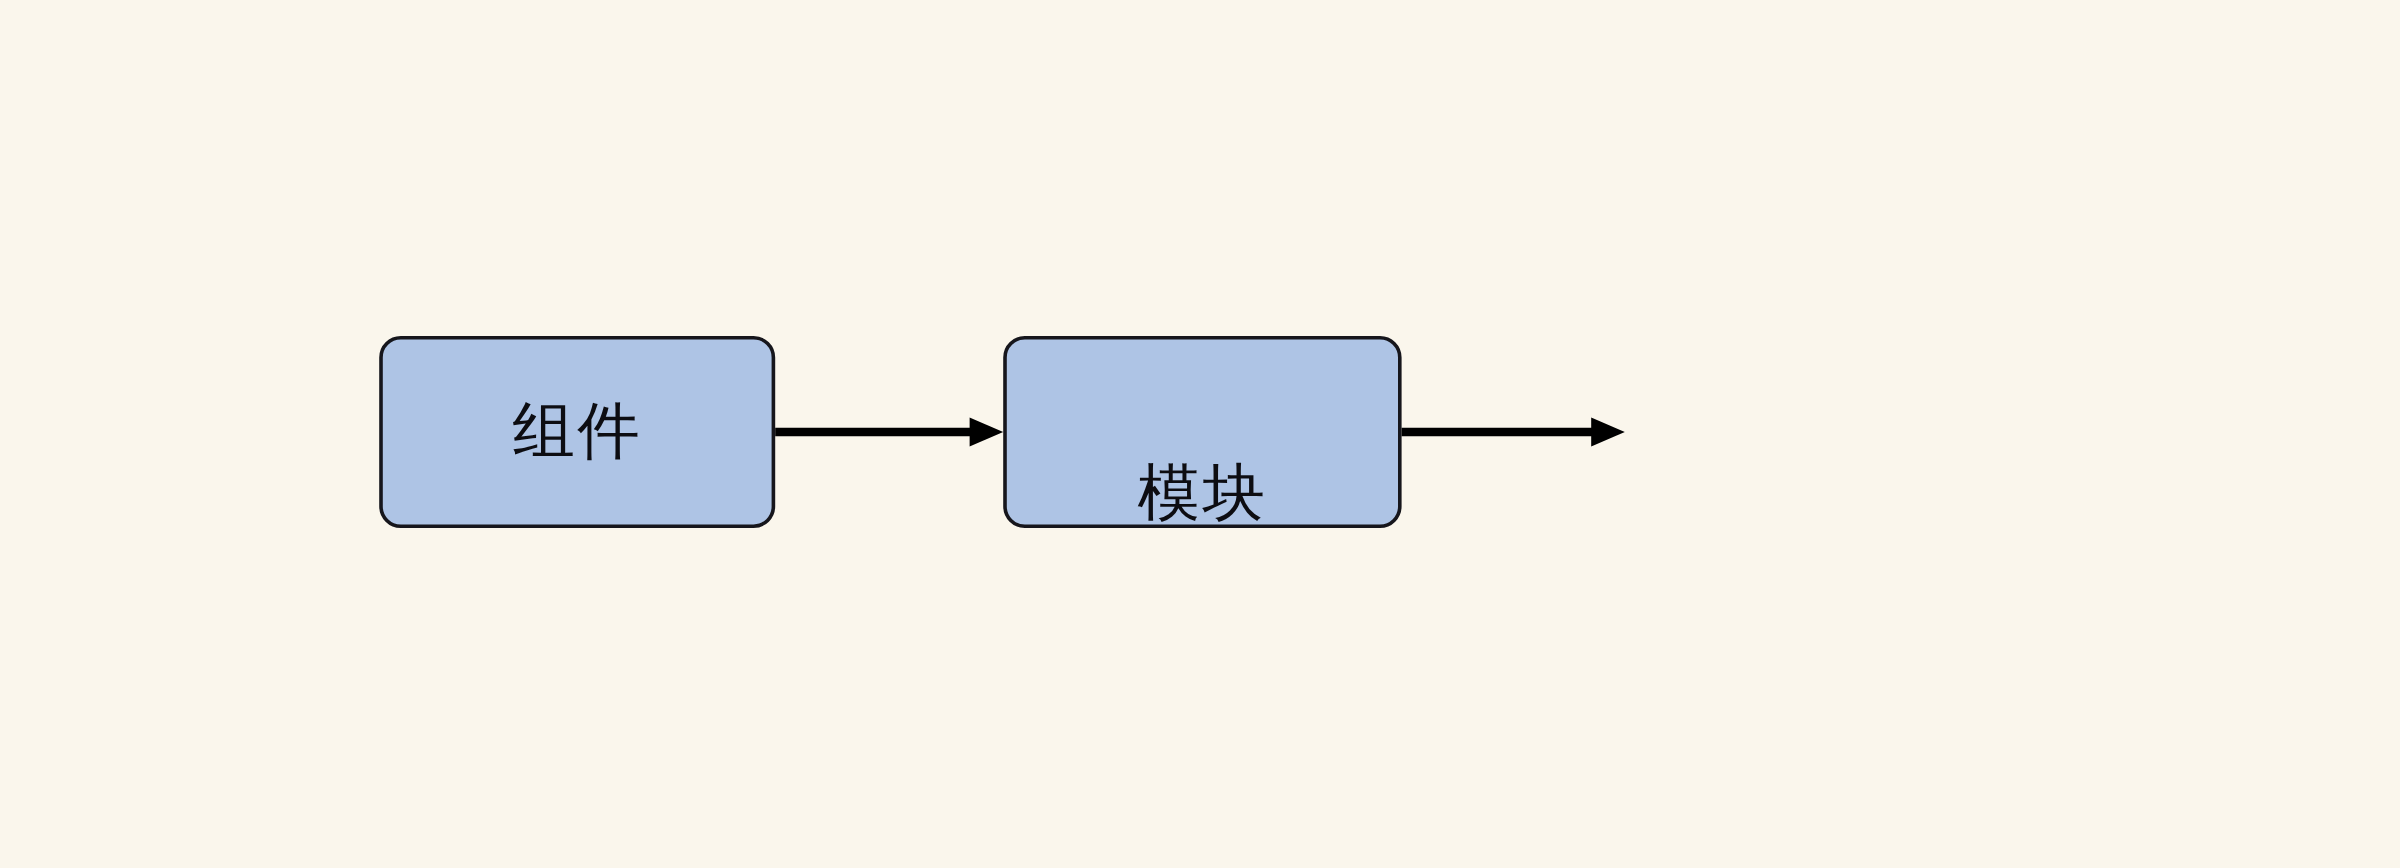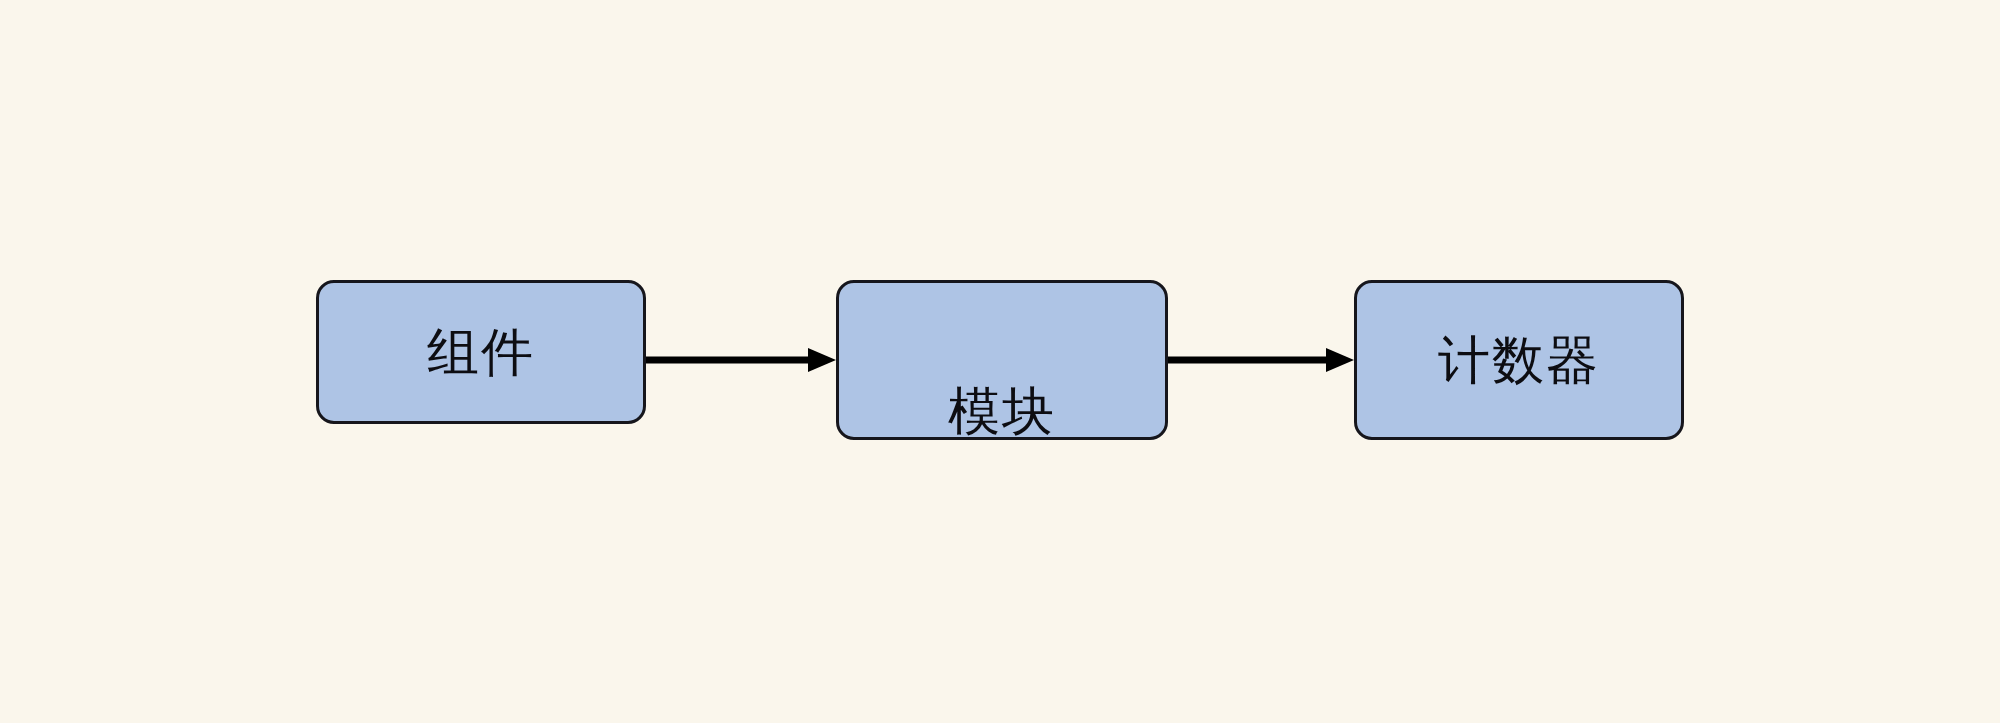--- a/index.html
+++ b/index.html
@@ -45,21 +45,21 @@
   .edge svg {
     display: block;
     overflow: visible;
   }
 </style>
 </head>
 <body>
 
 <div id="diagram-canvas">
 
-  <div class="node" style="left:316px; top:280px; width:330px; height:144px;">
+  <div class="node" style="left:316px; top:280px; width:330px; height:160px;">
     <span class="node-label">组件</span>
   </div>
 
   <div class="edge" style="left:646px; top:345px; width:190px;">
     <svg width="190" height="30" viewBox="0 0 190 30" aria-hidden="true">
       <line x1="0" y1="15" x2="166" y2="15" stroke="#000000" stroke-width="7"></line>
       <polygon points="162,3 190,15 162,27" fill="#000000"></polygon>
     </svg>
   </div>
 
@@ -67,17 +67,14 @@
     <span class="node-label">模块</span>
   </div>
 
   <div class="edge" style="left:1168px; top:345px; width:186px;">
     <svg width="186" height="30" viewBox="0 0 186 30" aria-hidden="true">
       <line x1="0" y1="15" x2="162" y2="15" stroke="#000000" stroke-width="7"></line>
       <polygon points="158,3 186,15 158,27" fill="#000000"></polygon>
     </svg>
   </div>
 
-  <div class="node" style="left:1354px; top:280px; width:330px; height:160px;">
-    <span class="node-label">计数器</span>
-  </div>
 
 </div>
 
 </body></html>

